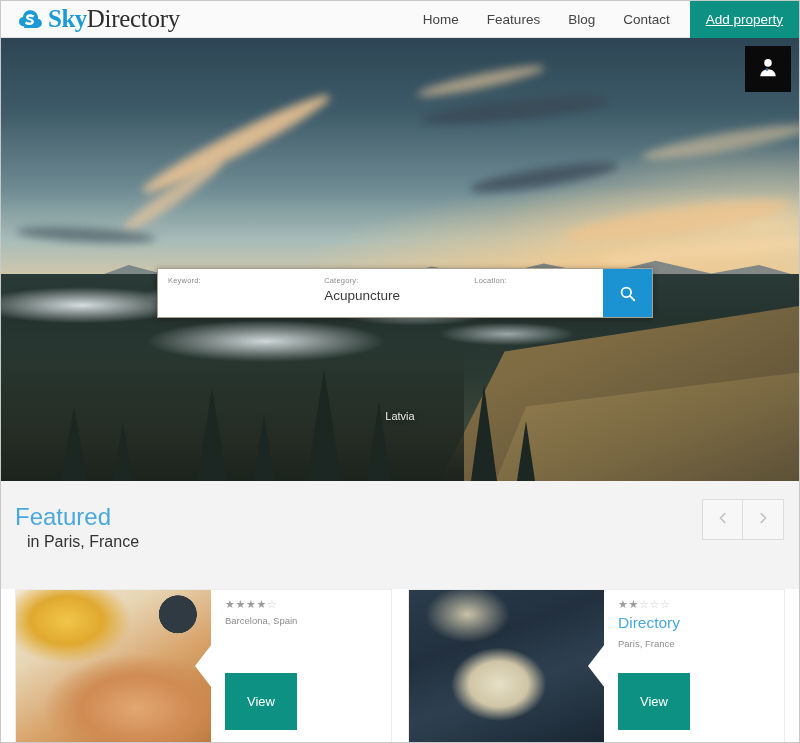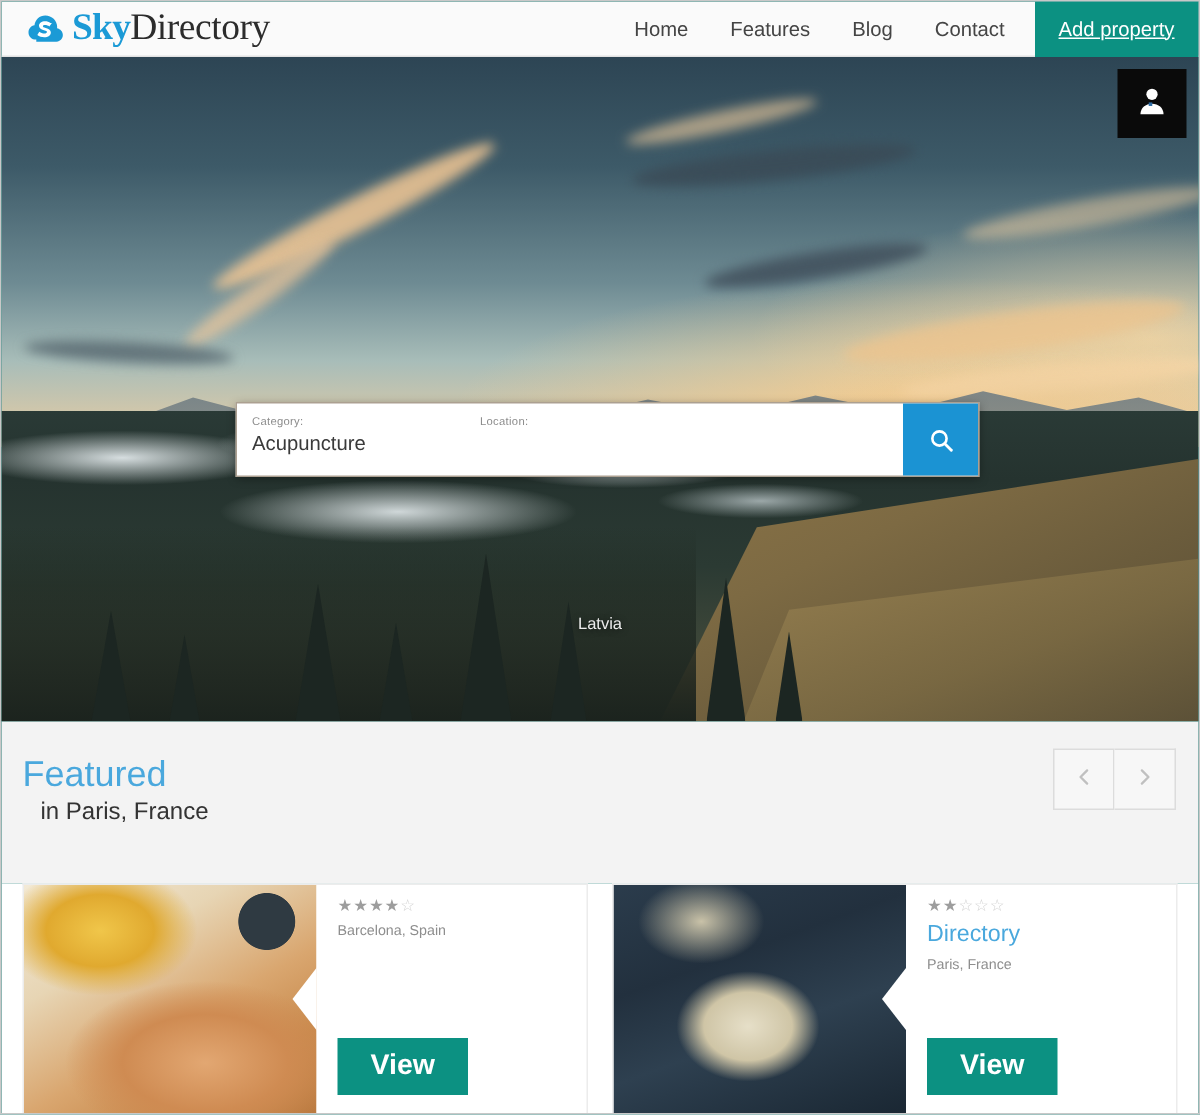--- a/index.html
+++ b/index.html
@@ -6,21 +6,21 @@
   html, body {
     width: 800px; height: 743px;
     font-family: "Liberation Sans", sans-serif;
     background: #ffffff;
     overflow: hidden;
   }
   .page {
     position: relative;
     width: 800px; height: 743px;
     border: 1px solid #c8c8c8;
-    background: #0f766e;
+    background: #404040;
     overflow: hidden;
   }
 
   
   .header {
     position: relative;
     height: 37px;
     background: #fafafa;
     border-bottom: 1px solid #e2e2e2;
     display: flex;
@@ -344,26 +344,25 @@
   .card-loc {
     margin-top: 5px;
     font-size: 9.5px;
     color: #8e8e8e;
   }
   .view-btn {
     position: absolute;
     left: 14px; bottom: 12px;
     background: #0c9182;
     color: #ffffff;
-    font-size: 19px;
-    padding: 8px 22px;
+    font-size: 13px;
+    padding: 21px 22px;
     border: 0;
     cursor: pointer;
     font-family: "Liberation Sans", sans-serif;
-    font-weight: bold;
   }
 </style>
 </head>
 <body>
 
 <div class="page">
 
   <div class="header">
     <a class="logo" href="#">
       <span class="logo-mark">
@@ -416,20 +415,24 @@
       <span>
         <svg viewBox="0 0 24 24" width="22" height="22" aria-hidden="true">
           <circle cx="12" cy="7.5" r="4.1" fill="#ffffff"></circle>
           <path d="M3.6 22c0-4.6 3.8-7.6 8.4-7.6s8.4 3 8.4 7.6z" fill="#ffffff"></path>
           <rect x="9.6" y="13.4" width="2.6" height="2.6" fill="#2f6fa8"></rect>
         </svg>
       </span>
     </div>
 
     <div class="searchbar">
+      <div class="sf sf-kw">
+        <span class="sf-label">Keyword:</span>
+        <span class="sf-value" placeholder=""></span>
+      </div>
       <div class="sf sf-cat">
         <span class="sf-label">Category:</span>
         <span class="sf-value">Acupuncture</span>
       </div>
       <div class="sf sf-loc">
         <span class="sf-label">Location:</span>
         <span class="sf-value" placeholder=""></span>
       </div>
       <button class="search-btn">
         <span>

